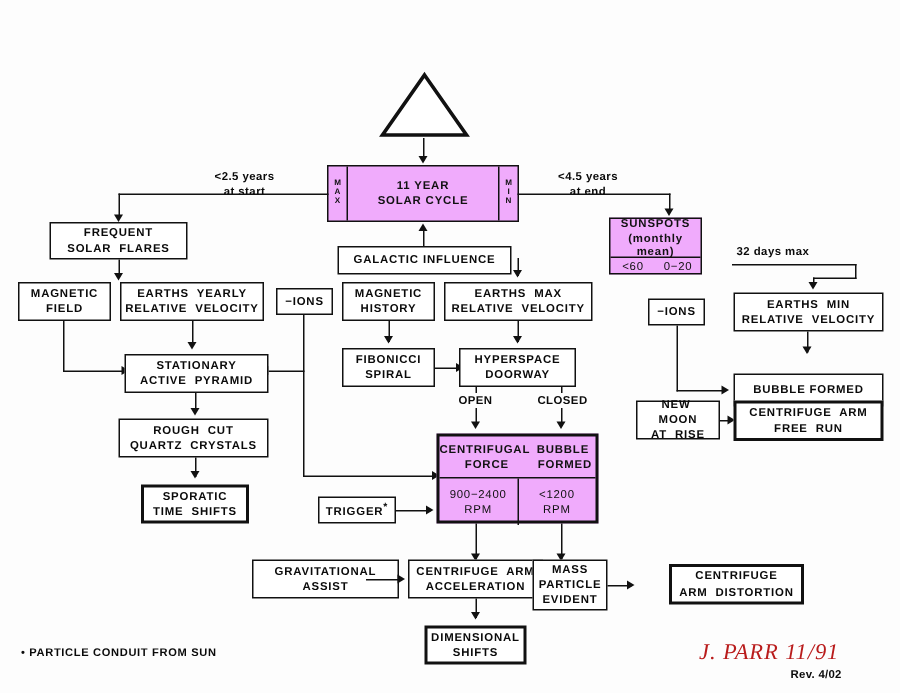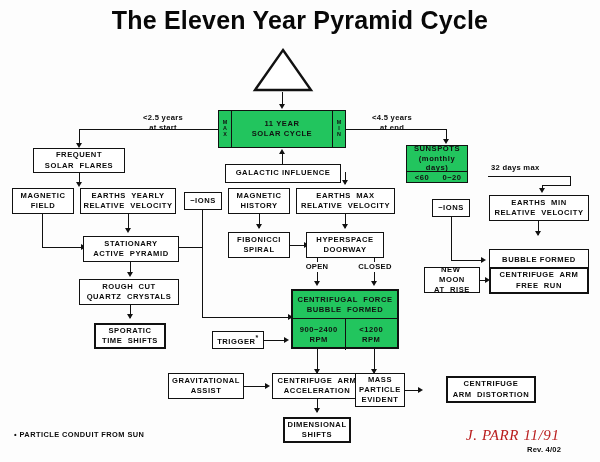--- a/index.html
+++ b/index.html
@@ -33,33 +33,33 @@
     font-weight:bold;
     letter-spacing:.55px;
     line-height:1.32;
     color:#0a0a0a;
     padding:1px 2px;
   }
   .box.thick{border-width:2.4px;}
   .box .lbl{display:block;width:100%;}
 
   
-  .splitbox{position:absolute;border:1.4px solid #111;background:#22c55e;box-sizing:border-box;}
+  .splitbox{position:absolute;border:1.4px solid #111;background:#f0abfc;box-sizing:border-box;}
   .splitbox.thick{border-width:2.2px;}
   .sb-head{
     width:100%;box-sizing:border-box;
     display:flex;align-items:center;justify-content:center;
     text-align:center;font-size:7.6px;font-weight:bold;letter-spacing:.55px;
     line-height:1.3;
   }
   .sb-rule{height:1.3px;background:#111;width:100%;}
   .sb-row{display:flex;width:100%;box-sizing:border-box;}
   .sb-cell{
     flex:1;display:flex;align-items:center;justify-content:center;
-    text-align:center;font-size:7.6px;font-weight:bold;letter-spacing:.5px;
+    text-align:center;font-size:7.6px;font-weight:normal;letter-spacing:.5px;
     line-height:1.3;box-sizing:border-box;
   }
   .sb-cell + .sb-cell{border-left:1.3px solid #111;}
 
   
   .vstrip{
     position:absolute;top:0;bottom:0;width:12px;
     display:flex;flex-direction:column;align-items:center;justify-content:center;
     font-size:5.4px;font-weight:bold;line-height:1.08;letter-spacing:0;
   }
@@ -97,21 +97,20 @@
   }
   .rev{
     position:absolute;font-size:7.6px;font-weight:bold;color:#0a0a0a;letter-spacing:.2px;
   }
 </style>
 </head>
 <body>
 
 <div id="stage">
 
-  <div class="title">The Eleven Year Pyramid Cycle</div>
 
   <svg class="pyramid" style="left:252px;top:47px;" width="62" height="46">
     <polygon points="31,3 59,43 3,43" fill="#fff" stroke="#111" stroke-width="2.4" stroke-linejoin="miter"></polygon>
   </svg>
 
   <div class="ln lnv" style="left:282px;top:92px;height:15px;"></div>
   <div class="arw arw-d" style="left:279px;top:104px;"></div>
 
   <div class="splitbox" style="left:218px;top:110px;width:128px;height:38px;">
     <div class="vstrip left">
@@ -228,21 +227,21 @@
   <div class="ann center" style="left:297px;top:262px;width:40px;">OPEN</div>
   <div class="ann center" style="left:353px;top:262px;width:44px;">CLOSED</div>
   <div class="ln lnv" style="left:317px;top:258px;height:4px;"></div>
   <div class="ln lnv" style="left:317px;top:272px;height:12px;"></div>
   <div class="arw arw-d" style="left:314px;top:281px;"></div>
   <div class="ln lnv" style="left:374px;top:258px;height:4px;"></div>
   <div class="ln lnv" style="left:374px;top:272px;height:12px;"></div>
   <div class="arw arw-d" style="left:371px;top:281px;"></div>
 
   <div class="splitbox thick" style="left:291px;top:289px;width:108px;height:60px;">
-    <div class="sb-head" style="height:27px;flex-direction:column;">
+    <div class="sb-head" style="height:27px;">
       <span>CENTRIFUGAL&nbsp; FORCE</span>
       <span>BUBBLE&nbsp; FORMED</span>
     </div>
     <div class="sb-rule"></div>
     <div class="sb-row" style="height:31px;">
       <div class="sb-cell" style="flex-direction:column;">
         <span>900−2400</span>
         <span>RPM</span>
       </div>
       <div class="sb-cell" style="flex-direction:column;">
@@ -256,21 +255,21 @@
     <span class="lbl">TRIGGER<sup style="font-size:7px;">*</sup></span>
   </div>
   <div class="ln lnh" style="left:264px;top:340px;width:23px;"></div>
   <div class="arw arw-r" style="left:284px;top:337px;"></div>
 
   <div class="ln lnv" style="left:317px;top:349px;height:24px;"></div>
   <div class="arw arw-d" style="left:314px;top:369px;"></div>
   <div class="ln lnv" style="left:374px;top:349px;height:24px;"></div>
   <div class="arw arw-d" style="left:371px;top:369px;"></div>
 
-  <div class="box" style="left:168px;top:373px;width:76px;height:26px;">
+  <div class="box" style="left:168px;top:373px;width:98px;height:26px;">
     <span class="lbl">GRAVITATIONAL<br>ASSIST</span>
   </div>
   <div class="ln lnh" style="left:244px;top:386px;width:24px;"></div>
   <div class="arw arw-r" style="left:265px;top:383px;"></div>
 
   <div class="box" style="left:272px;top:373px;width:90px;height:26px;">
     <span class="lbl">CENTRIFUGE&nbsp; ARM<br>ACCELERATION</span>
   </div>
   <div class="ln lnv" style="left:317px;top:399px;height:13px;"></div>
   <div class="arw arw-d" style="left:314px;top:408px;"></div>
@@ -285,21 +284,21 @@
   <div class="ln lnh" style="left:405px;top:390px;width:16px;"></div>
   <div class="arw arw-r" style="left:418px;top:387px;"></div>
 
   <div class="box thick" style="left:424px;top:376px;width:90px;height:27px;margin-left:22px;">
     <span class="lbl">CENTRIFUGE<br>ARM&nbsp; DISTORTION</span>
   </div>
 
   <div class="splitbox" style="left:406px;top:145px;width:62px;height:38px;">
     <div class="sb-head" style="height:25px;flex-direction:column;">
       <span>SUNSPOTS</span>
-      <span style="font-weight:bold;">(monthly days)</span>
+      <span style="font-weight:bold;">(monthly mean)</span>
     </div>
     <div class="sb-rule"></div>
     <div class="sb-row" style="height:11px;">
       <div class="sb-cell" style="border:none;">
         <span>&lt;60</span>
       </div>
       <div class="sb-cell" style="border:none;">
         <span>0−20</span>
       </div>
     </div>

